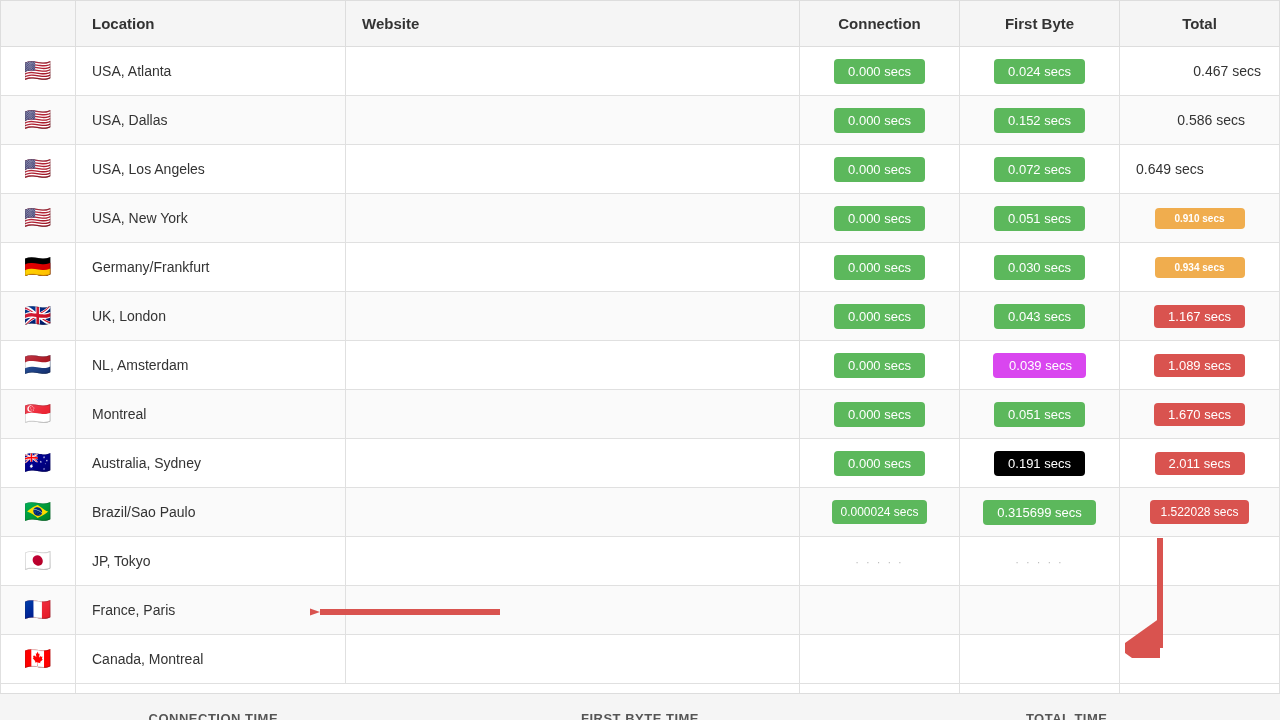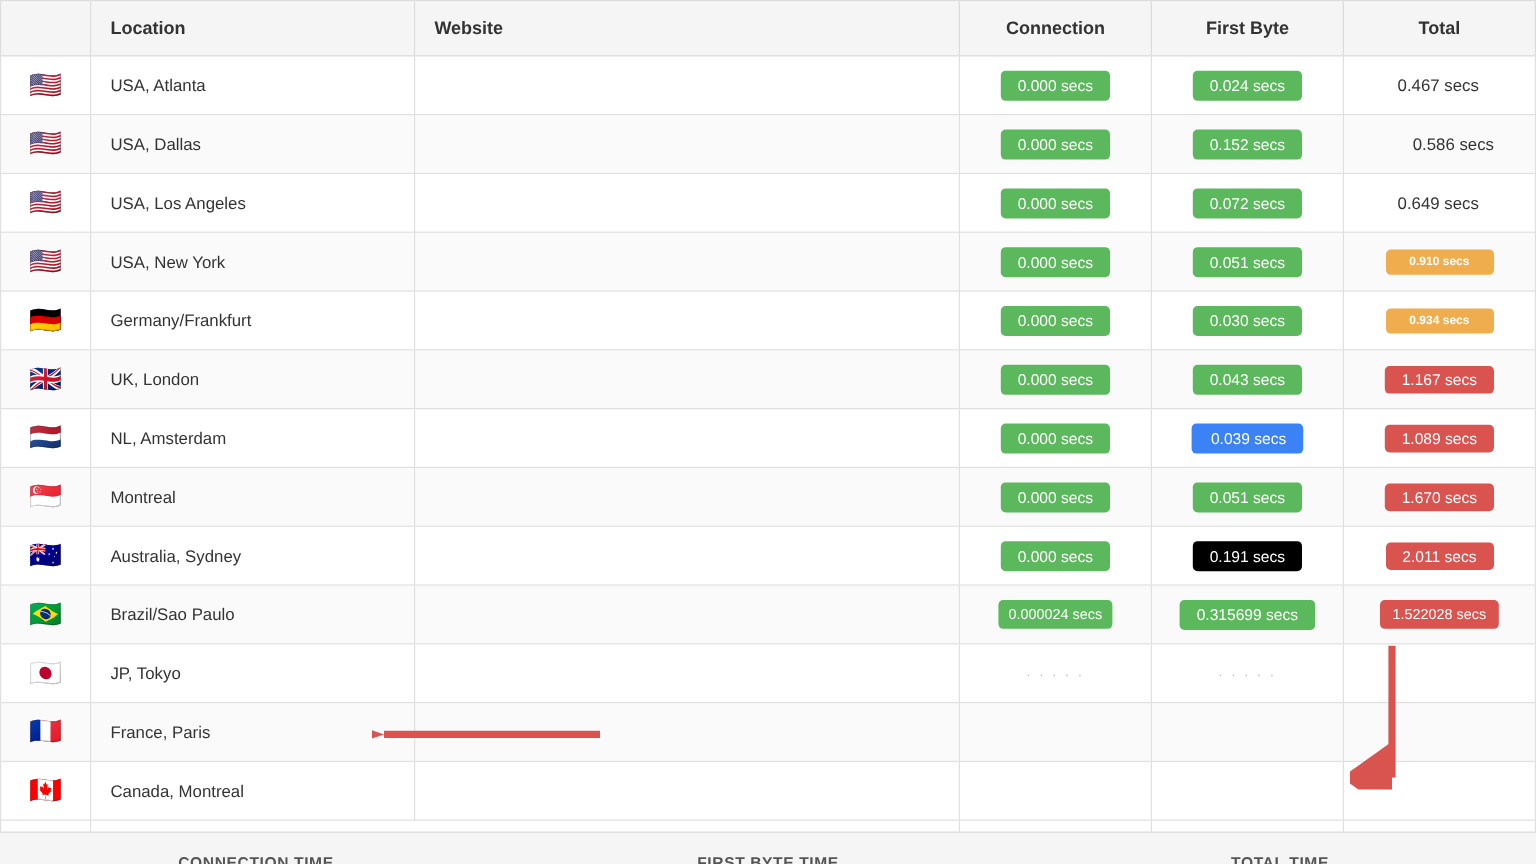--- a/index.html
+++ b/index.html
@@ -191,37 +191,37 @@
         <th>Total</th>
       </tr>
     </thead>
     <tbody id="table-body">
     <tr>
           <td class="flag-cell" style="font-size: 22px;">🇺🇸</td>
           <td class="location-cell">USA, Atlanta</td>
           <td class="website-cell"></td>
           <td class="connection-cell"><span class="badge-green">0.000 secs</span></td>
           <td class="firstbyte-cell"><span class="badge-green" style="background: rgb(92, 184, 92);">0.024 secs</span></td>
-          <td class="total-cell" style="text-align: center; padding-right: 18px;"><span>0.467 secs</span></td>
+          <td class="total-cell" style="text-align: right; padding-right: 18px;"><span>0.467 secs</span></td>
         </tr>
         <tr>
           <td class="flag-cell" style="font-size: 22px;">🇺🇸</td>
           <td class="location-cell">USA, Dallas</td>
           <td class="website-cell"></td>
           <td class="connection-cell"><span class="badge-green">0.000 secs</span></td>
           <td class="firstbyte-cell"><span class="badge-green" style="background: rgb(92, 184, 92);">0.152 secs</span></td>
           <td class="total-cell" style="text-align: right; padding-right: 34px;"><span>0.586 secs</span></td>
         </tr>
         <tr>
           <td class="flag-cell" style="font-size: 22px;">🇺🇸</td>
           <td class="location-cell">USA, Los Angeles</td>
           <td class="website-cell"></td>
           <td class="connection-cell"><span class="badge-green">0.000 secs</span></td>
           <td class="firstbyte-cell"><span class="badge-green" style="background: rgb(92, 184, 92);">0.072 secs</span></td>
-          <td class="total-cell" style="text-align: center; padding-right: 18px;"><span>0.649 secs</span></td>
+          <td class="total-cell" style="text-align: left; padding-right: 18px;"><span>0.649 secs</span></td>
         </tr>
         <tr>
           <td class="flag-cell" style="font-size: 22px;">🇺🇸</td>
           <td class="location-cell">USA, New York</td>
           <td class="website-cell"></td>
           <td class="connection-cell"><span class="badge-green">0.000 secs</span></td>
           <td class="firstbyte-cell"><span class="badge-green" style="background: rgb(92, 184, 92);">0.051 secs</span></td>
           <td class="total-cell" style="text-align: center;"><span class="badge-orange">0.910 secs</span></td>
         </tr>
         <tr>
@@ -238,21 +238,21 @@
           <td class="website-cell"></td>
           <td class="connection-cell"><span class="badge-green">0.000 secs</span></td>
           <td class="firstbyte-cell"><span class="badge-green" style="background: rgb(92, 184, 92);">0.043 secs</span></td>
           <td class="total-cell" style="text-align: center;"><span class="badge-red">1.167 secs</span></td>
         </tr>
         <tr>
           <td class="flag-cell" style="font-size: 22px;">🇳🇱</td>
           <td class="location-cell">NL, Amsterdam</td>
           <td class="website-cell"></td>
           <td class="connection-cell"><span class="badge-green">0.000 secs</span></td>
-          <td class="firstbyte-cell"><span class="badge-green" style="background: #3b82f6; padding-left: 16px;">0.039 secs</span></td>
+          <td class="firstbyte-cell"><span class="badge-green" style="background: #d946ef; padding-left: 16px;">0.039 secs</span></td>
           <td class="total-cell" style="text-align: center;"><span class="badge-red">1.089 secs</span></td>
         </tr>
         <tr>
           <td class="flag-cell" style="font-size: 22px;">🇸🇬</td>
           <td class="location-cell">Montreal</td>
           <td class="website-cell"></td>
           <td class="connection-cell"><span class="badge-green">0.000 secs</span></td>
           <td class="firstbyte-cell"><span class="badge-green" style="background: rgb(92, 184, 92);">0.051 secs</span></td>
           <td class="total-cell" style="text-align: center;"><span class="badge-red">1.670 secs</span></td>
         </tr>

